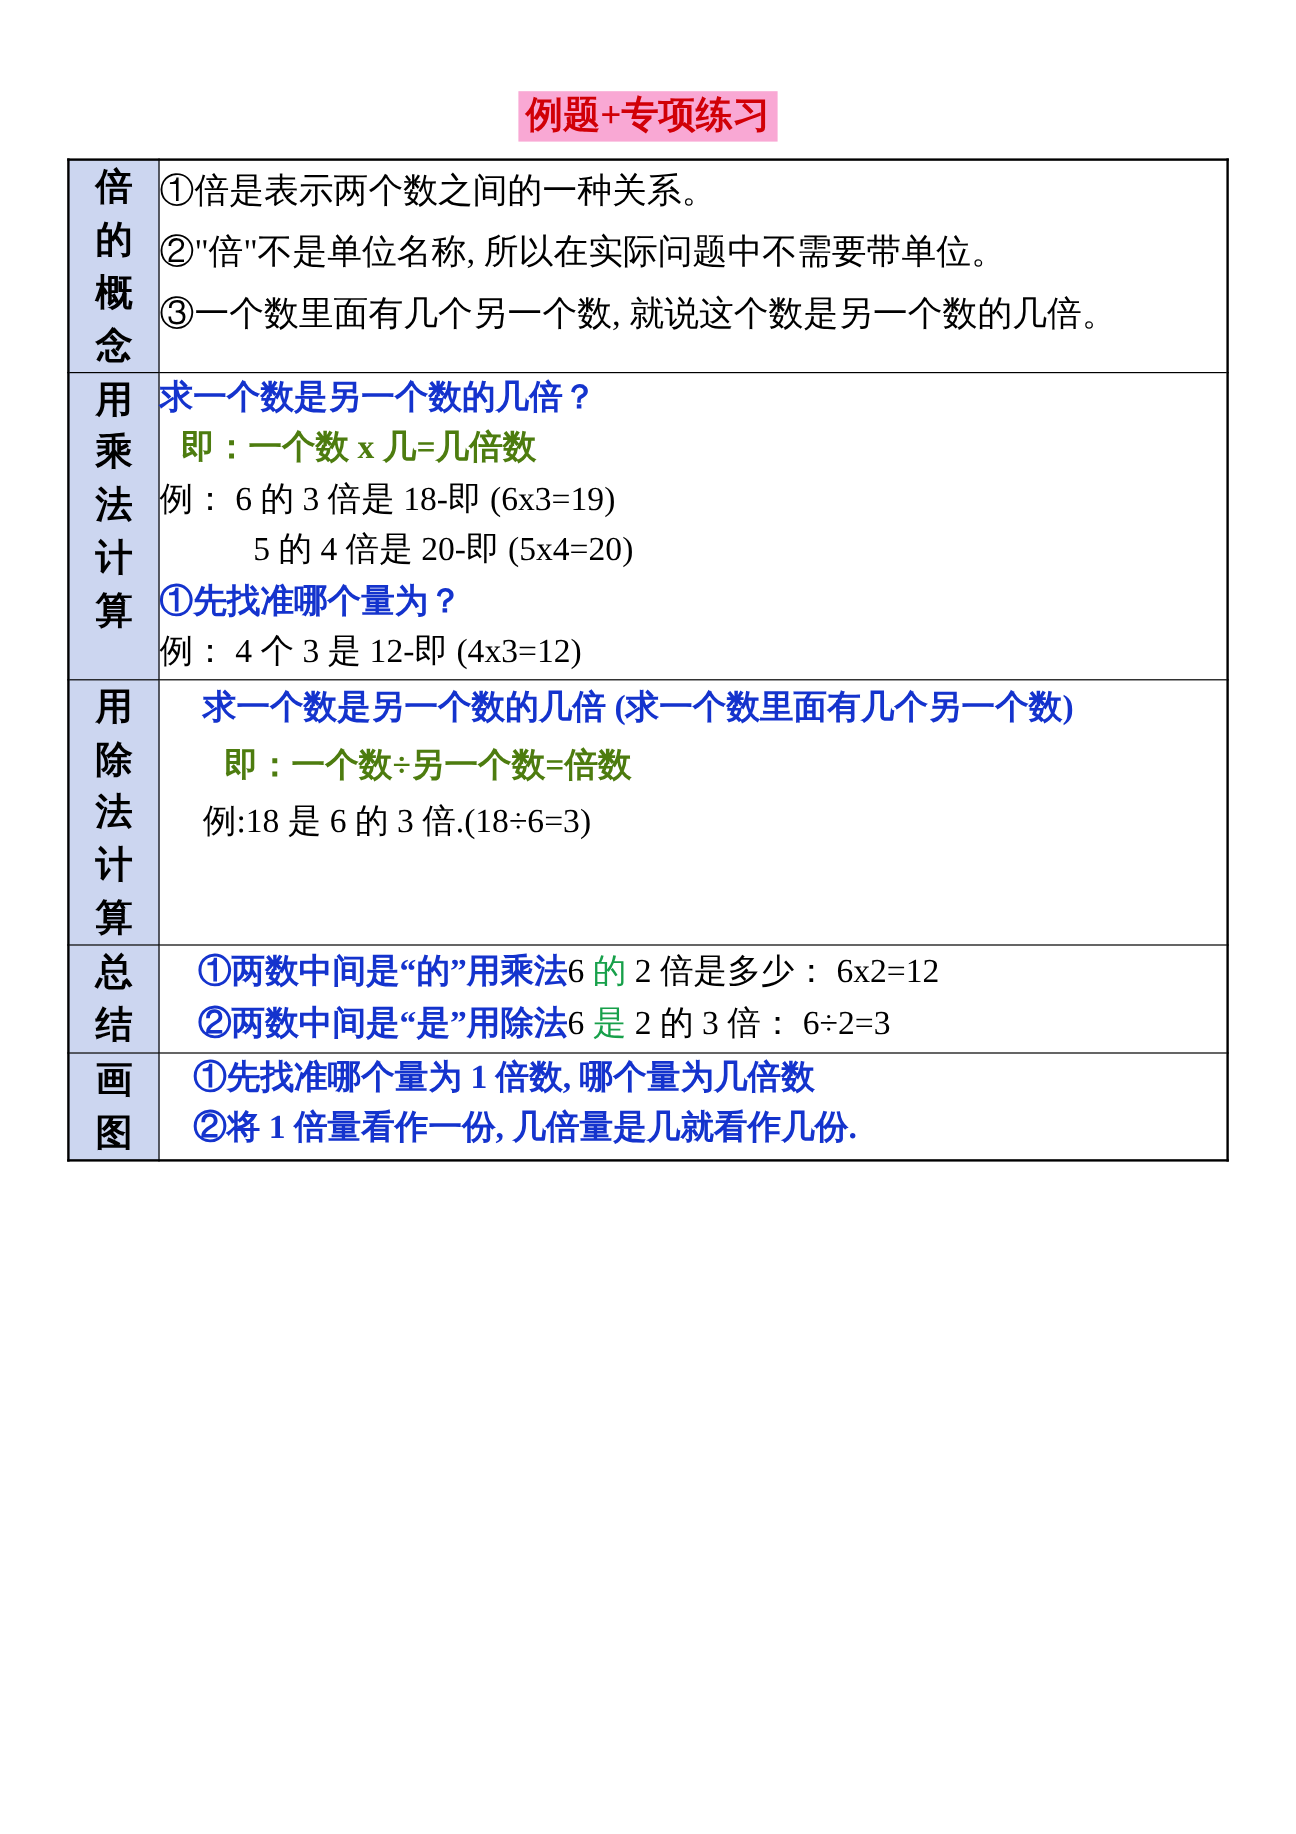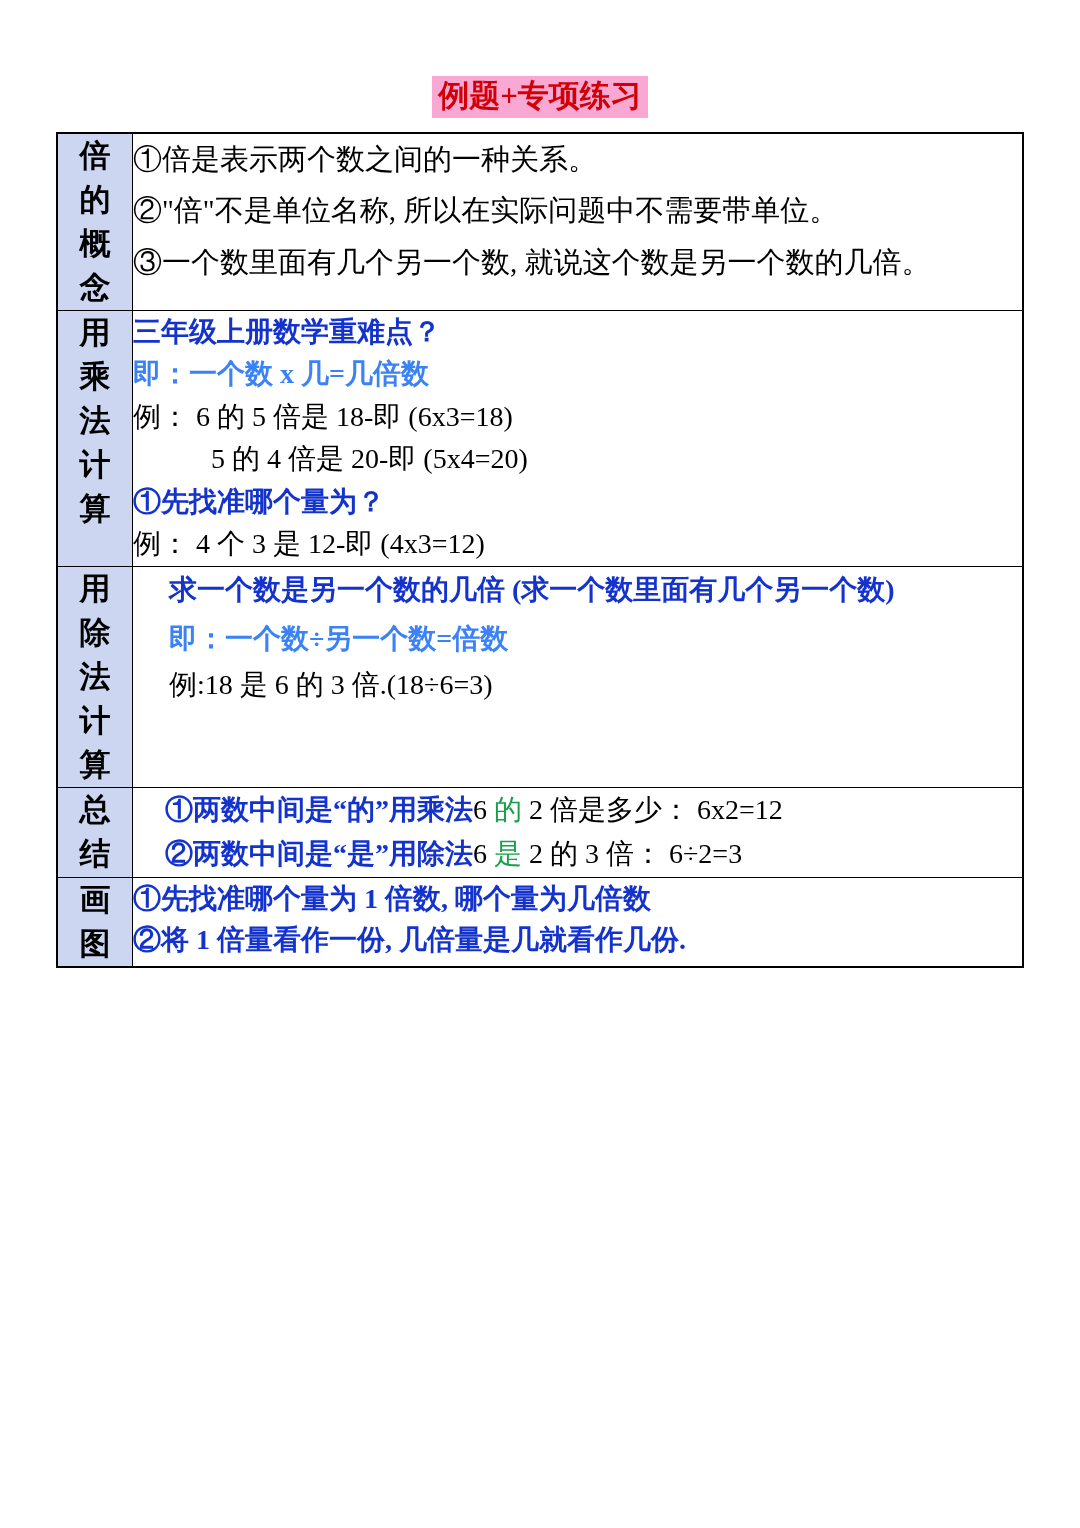--- a/index.html
+++ b/index.html
@@ -92,41 +92,42 @@
     white-space: nowrap;
   }
   .ln.wrap {
     white-space: normal;
   }
   .blue {
     color: #1433cd;
     font-weight: bold;
   }
   .red {
-    color: #3b82f6;
-    font-weight: bold;
+    color: #4d7c0f;
+    font-weight: bold;
+    margin-left: 18px;
   }
   .green {
     color: #17a04a;
   }
   .plain {
     color: #000000;
   }
   .indent {
     padding-left: 78px;
   }
   .small-gap { height: 4px; }
 
   .sec1 .ln { font-size: 29px; line-height: 1.78; }
   .sec1 .ln.wrap { white-space: normal; }
 
   .sec2 .ln { line-height: 1.52; }
   .sec3 .ln { line-height: 1.62; padding-left: 36px; }
   .sec4 .ln { line-height: 1.58; padding-left: 32px; }
-  .sec5 .ln { line-height: 1.48; }
+  .sec5 .ln { line-height: 1.48; padding-left: 28px; }
 </style>
 </head>
 <body>
 
 <div class="page">
 
   <div class="title-block">
     <div class="subtitle-wrap">
       <span class="subtitle">例题+专项练习</span>
     </div>
@@ -151,23 +152,23 @@
 
       <tr>
         <td class="label-cell">
           <span>用</span>
           <span>乘</span>
           <span>法</span>
           <span>计</span>
           <span>算</span>
         </td>
         <td class="body-cell sec2">
-          <div class="ln blue">三年级上册数学重难点？</div>
+          <div class="ln blue">求一个数是另一个数的几倍？</div>
           <div class="ln red">即：一个数 x 几=几倍数</div>
-          <div class="ln plain">例： 6 的 5 倍是 18-即 (6x3=18)</div>
+          <div class="ln plain">例： 6 的 3 倍是 18-即 (6x3=19)</div>
           <div class="ln plain indent">5 的 4 倍是 20-即 (5x4=20)</div>
           <div class="ln blue">①先找准哪个量为？</div>
           <div class="ln plain">例： 4 个 3 是 12-即 (4x3=12)</div>
         </td>
       </tr>
 
       <tr>
         <td class="label-cell">
           <span>用</span>
           <span>除</span>

